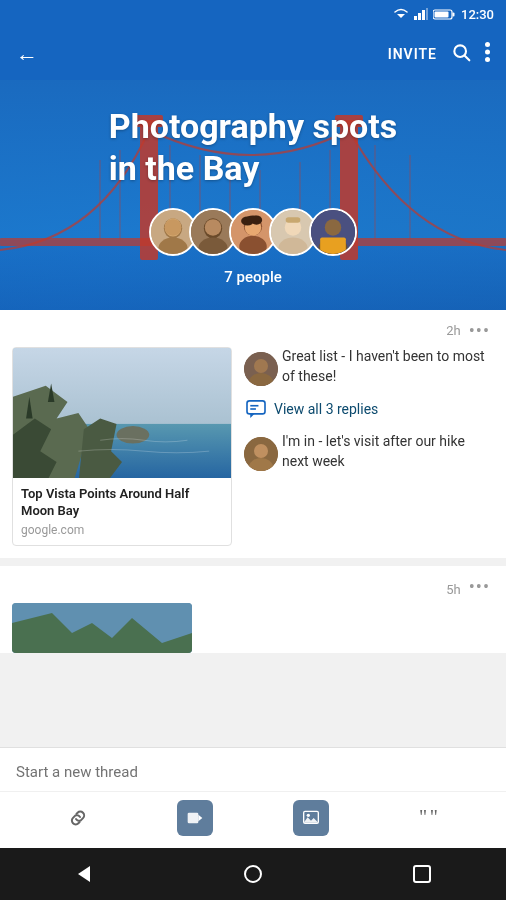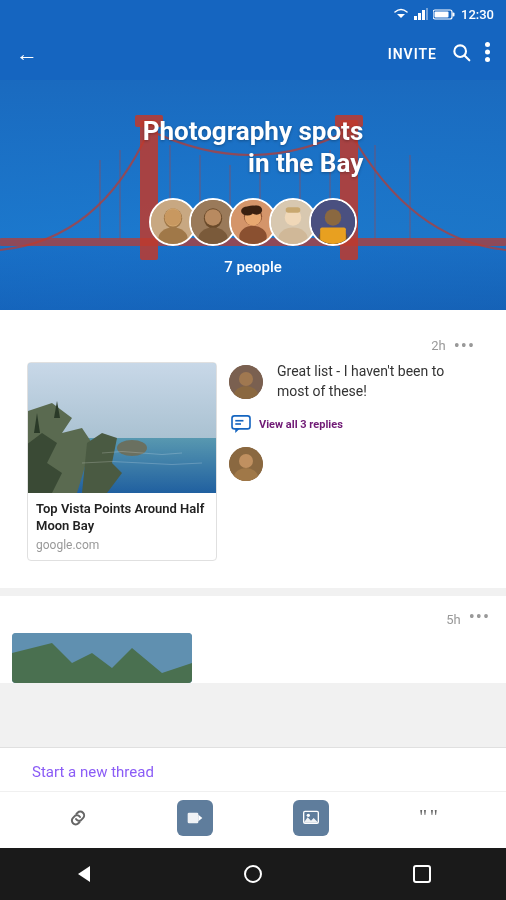--- a/index.html
+++ b/index.html
@@ -92,23 +92,23 @@
     }
     .hero-content {
       position: relative;
       z-index: 2;
       display: flex;
       flex-direction: column;
       align-items: center;
     }
     .hero-title {
       color: white;
-      font-size: 26px;
+      font-size: 34px;
       font-weight: 700;
-      text-align: right;
+      text-align: left;
       line-height: 1.25;
       margin-bottom: 18px;
       text-shadow: 0 1px 3px rgba(0,0,0,0.3);
     }
     .avatars-row {
       display: flex;
       align-items: center;
       gap: 0;
       margin-bottom: 12px;
     }
@@ -128,21 +128,21 @@
     .people-count {
       color: white;
       font-size: 15px;
       font-weight: 500;
     }
 
     
     .thread-card {
       background: white;
       margin: 0;
-      padding: 15px;
+      padding: 0;
       margin-bottom: 8px;
     }
     .thread-header {
       display: flex;
       justify-content: flex-end;
       align-items: center;
       padding: 10px 16px 6px;
       gap: 8px;
     }
     .thread-time {
@@ -154,21 +154,21 @@
       font-size: 18px;
       cursor: pointer;
       letter-spacing: 1px;
     }
     .thread-body {
       display: flex;
       padding: 0 12px 12px;
       gap: 12px;
     }
     .thread-left {
-      width: 190px;
+      width: 220px;
       flex-shrink: 0;
     }
     .link-preview {
       border-radius: 4px;
       overflow: hidden;
       border: 1px solid #e0e0e0;
       background: white;
     }
     .link-preview-image {
       width: 100%;
@@ -192,22 +192,22 @@
       color: #999;
     }
     .thread-right {
       flex: 1;
       display: flex;
       flex-direction: column;
       gap: 14px;
     }
     .comment-row {
       display: flex;
-      gap: 14px;
-      align-items: center;
+      gap: 4px;
+      align-items: flex-end;
     }
     .comment-avatar {
       width: 34px;
       height: 34px;
       border-radius: 50%;
       flex-shrink: 0;
       overflow: hidden;
     }
     .comment-text {
       font-size: 14px;
@@ -215,23 +215,23 @@
       line-height: 1.4;
       flex: 1;
     }
     .view-replies-row {
       display: flex;
       align-items: center;
       gap: 8px;
       padding-left: 2px;
     }
     .view-replies-text {
-      color: #701a75;
-      font-size: 11px;
-      font-weight: 700;
+      color: #0c4a6e;
+      font-size: 14px;
+      font-weight: 400;
       cursor: pointer;
     }
 
     
     .thread-card-2 {
       background: white;
       margin: 0;
     }
     .thread-header-2 {
       display: flex;
@@ -247,23 +247,22 @@
       bottom: 52px;
       left: 0;
       right: 0;
       background: white;
       border-top: 1px solid #e0e0e0;
     }
     .composer-input {
       padding: 14px 16px 10px;
     }
     .composer-placeholder {
-      color: #8b5cf6;
+      color: #737373;
       font-size: 15px;
-      margin-left: 16px;
     }
     .composer-actions {
       display: flex;
       justify-content: space-around;
       align-items: center;
       padding: 8px 20px 12px;
       border-top: 1px solid #f0f0f0;
     }
     .composer-action-btn {
       width: 36px;
@@ -530,20 +529,21 @@
       </div>
 
       <div class="comment-row">
         <div class="comment-avatar ca2">
           <svg width="34" height="34" viewBox="0 0 34 34">
             <rect width="34" height="34" fill="#8a6840" rx="17"></rect>
             <circle cx="17" cy="14" r="7" fill="#c09060"></circle>
             <ellipse cx="17" cy="30" rx="12" ry="9" fill="#a07848"></ellipse>
           </svg>
         </div>
+        <span class="comment-text">I'm in - let's visit after our hike next week</span>
       </div>
     </div>
   </div>
 </div>
 
 <div class="thread-card-2">
   <div class="thread-header-2">
     <span class="thread-time">5h</span>
     <span class="dots-icon">•••</span>
   </div>

